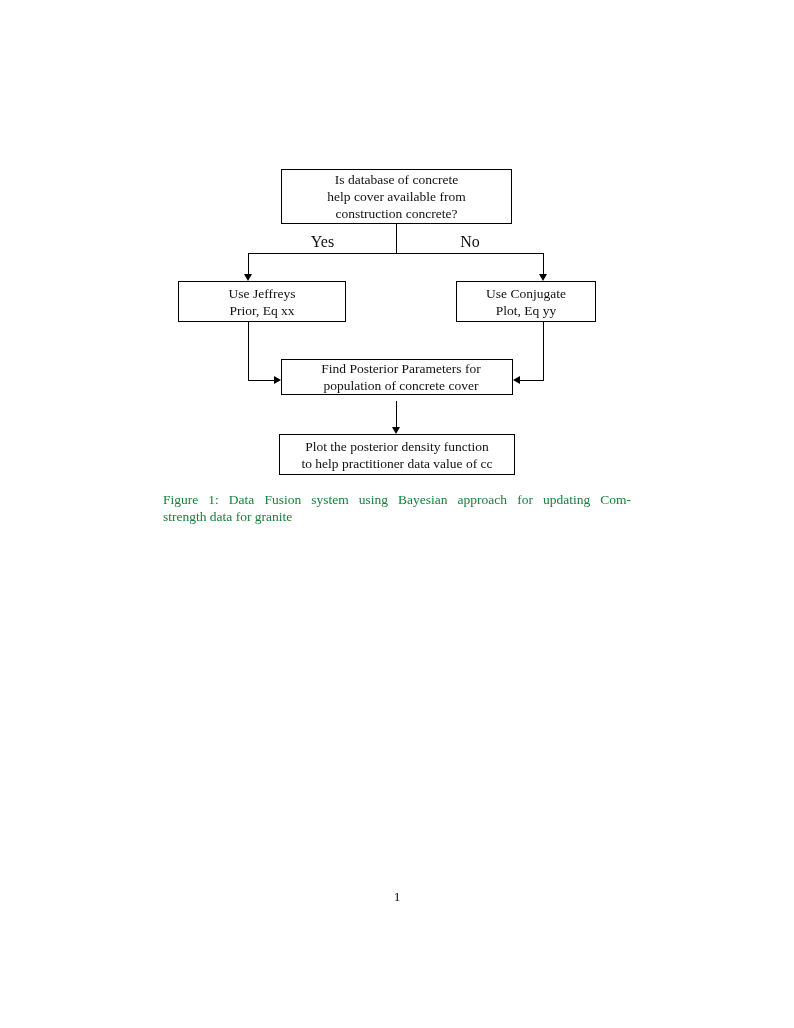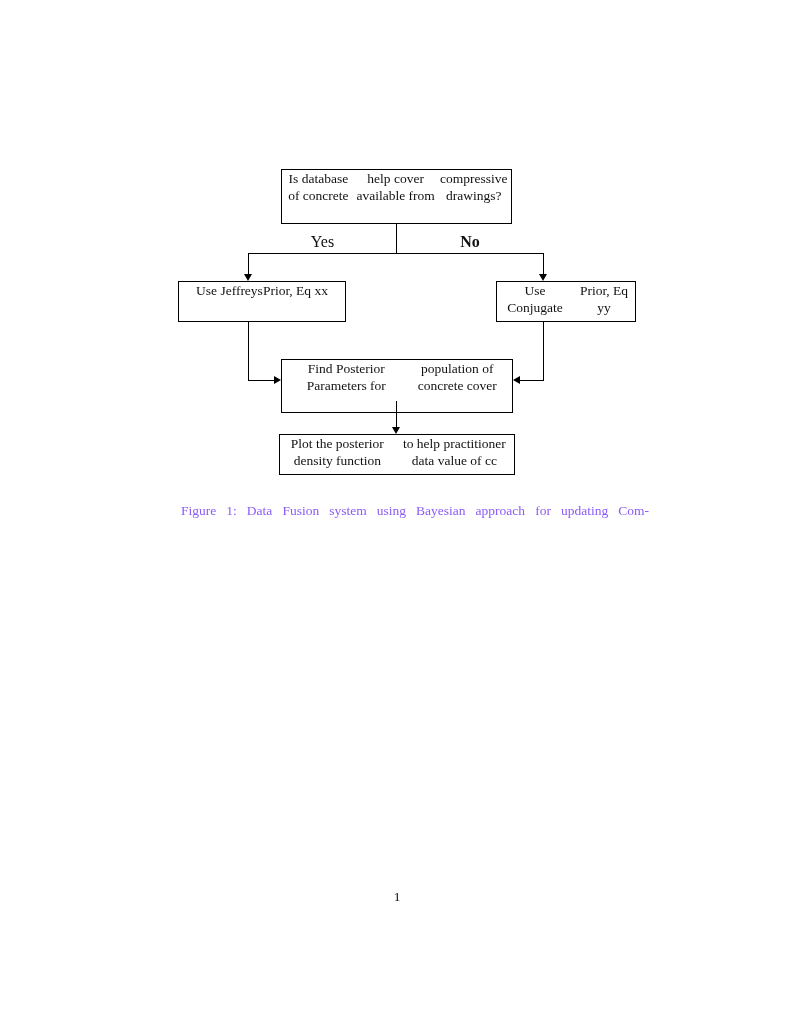--- a/index.html
+++ b/index.html
@@ -12,32 +12,32 @@
     font-family: "Liberation Serif", "DejaVu Serif", serif;
     color: #111111;
     overflow: hidden;
   }
   
   .node {
     position: absolute;
     border: 1px solid #000000;
     background: #ffffff;
     display: flex;
-    flex-direction: row;
+    flex-direction: column;
     justify-content: center;
-    align-items: flex-start;
+    align-items: center;
     text-align: center;
     font-size: 13.5px;
     line-height: 17px;
     color: #111111;
   }
   .node-decision  { left: 281px; top: 169px; width: 231px; height: 55px; }
   .node-jeffreys  { left: 178px; top: 281px; width: 168px; height: 41px; }
-  .node-conjugate { left: 496px; top: 281px; width: 140px; height: 41px; }
-  .node-posterior { left: 281px; top: 359px; width: 232px; height: 54px; padding-left: 8px; }
+  .node-conjugate { left: 456px; top: 281px; width: 140px; height: 41px; }
+  .node-posterior { left: 281px; top: 359px; width: 232px; height: 36px; padding-left: 8px; }
   .node-plot      { left: 279px; top: 434px; width: 236px; height: 41px; }
 
   
   .line { position: absolute; background: #000000; }
   .v-stem-top   { left: 396px; top: 224px; width: 1px; height: 29px; }
   .h-split      { left: 248px; top: 253px; width: 296px; height: 1px; }
   .v-yes-drop   { left: 248px; top: 253px; width: 1px; height: 23px; }
   .v-no-drop    { left: 543px; top: 253px; width: 1px; height: 23px; }
   .v-left-down  { left: 248px; top: 322px; width: 1px; height: 59px; }
   .h-left-in    { left: 248px; top: 380px; width: 27px; height: 1px; }
@@ -58,32 +58,31 @@
 
   
   .branch-label {
     position: absolute;
     top: 233px;
     text-align: center;
     font-size: 16px;
     color: #111111;
   }
   .branch-yes { left: 248px; width: 149px; }
-  .branch-no  { left: 397px; width: 146px; font-weight: bold; }
+  .branch-no  { left: 397px; width: 146px; }
 
   
   .caption {
     position: absolute;
     left: 163px;
-    top: 502px;
+    top: 491px;
     width: 468px;
     font-size: 13.5px;
     line-height: 17.4px;
-    color: #8b5cf6;
-    margin-left: 18px;
+    color: #15803d;
   }
   .caption .just { text-align: justify; text-align-last: justify; white-space: normal; }
   .caption .math-f { font-style: italic; }
   .caption sub { font-size: 9.5px; line-height: 0; }
 
   
   .page-number {
     position: absolute;
     left: 163px;
     top: 889px;
@@ -96,40 +95,40 @@
 </head>
 <body>
 
 <div class="page">
 
   <div>
 
     <div class="node node-decision">
       <div>Is database of concrete</div>
       <div>help cover available from</div>
-      <div>compressive drawings?</div>
+      <div>construction concrete?</div>
     </div>
 
     <div class="line v-stem-top"></div>
     <div class="line h-split"></div>
     <div class="line v-yes-drop"></div>
     <div class="line v-no-drop"></div>
     <div class="arrow arrow-down a-jeffreys"></div>
     <div class="arrow arrow-down a-conjugate"></div>
 
     <div class="branch-label branch-yes">Yes</div>
     <div class="branch-label branch-no">No</div>
 
     <div class="node node-jeffreys">
       <div>Use Jeffreys</div>
       <div>Prior, Eq xx</div>
     </div>
     <div class="node node-conjugate">
       <div>Use Conjugate</div>
-      <div>Prior, Eq yy</div>
+      <div>Plot, Eq yy</div>
     </div>
 
     <div class="line v-left-down"></div>
     <div class="line h-left-in"></div>
     <div class="arrow arrow-right a-post-l"></div>
     <div class="line v-right-down"></div>
     <div class="line h-right-in"></div>
     <div class="arrow arrow-left a-post-r"></div>
 
     <div class="node node-posterior">
@@ -142,17 +141,18 @@
 
     <div class="node node-plot">
       <div>Plot the posterior density function</div>
       <div>to help practitioner data value of cc</div>
     </div>
 
   </div>
 
   <div class="caption">
     <div class="just">Figure 1: Data Fusion system using Bayesian approach for updating Com-</div>
+    <div>strength data for granite</div>
   </div>
 
   <div class="page-number">1</div>
 
 </div>
 
 </body></html>

